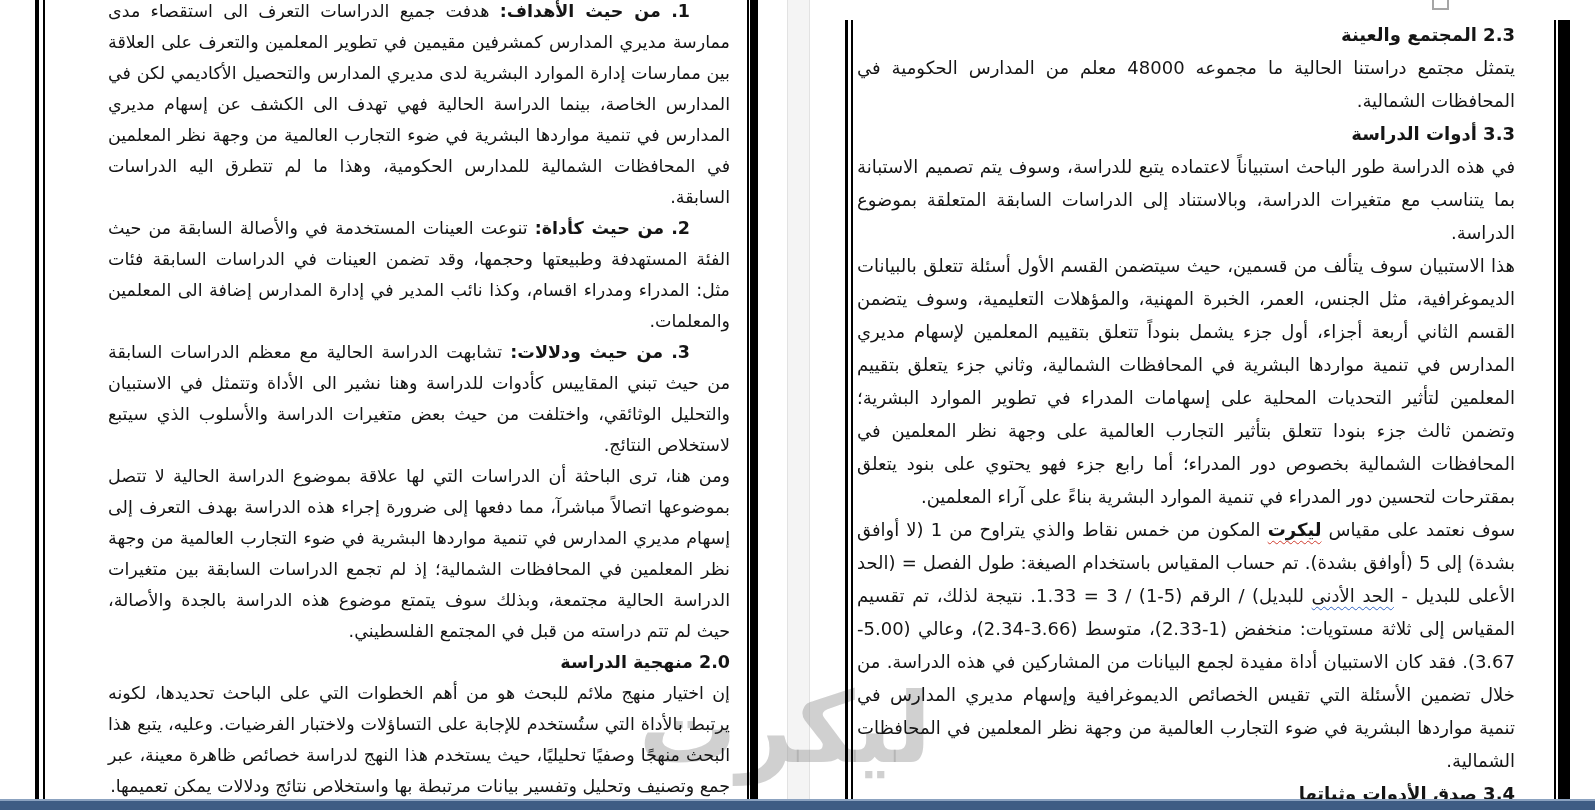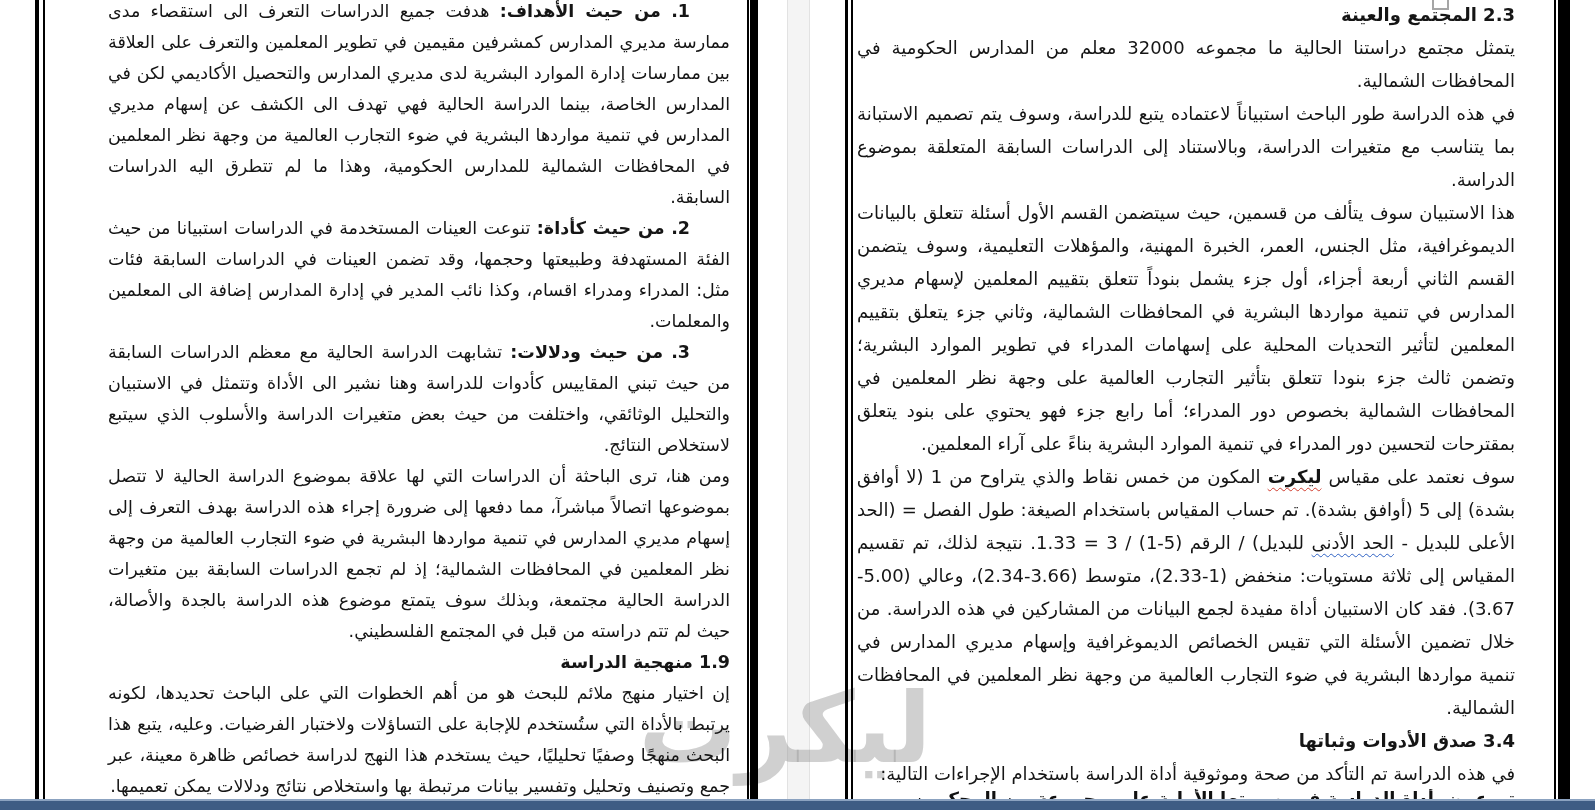--- a/index.html
+++ b/index.html
@@ -22,21 +22,21 @@
     position:absolute;left:575px;top:668px;width:420px;
     font-size:98px;font-weight:bold;line-height:120px;
     color:rgba(150,150,150,0.45);
     direction:rtl;text-align:center;
     letter-spacing:2px;
     user-select:none;
   }
   
   .page{position:absolute;top:0;bottom:0;overflow:hidden;background:transparent;}
   .page-left{left:35px;width:723px;text-decoration:underline;}
-  .page-right{left:845px;width:725px;}
+  .page-right{left:845px;width:725px;margin-top:20px;}
   .edge{position:absolute;top:0;bottom:0;background:#000;}
   .page-left .e1{left:0;width:4px;}
   .page-left .e2{left:8px;width:2px;}
   .page-left .e3{right:9px;width:2px;}
   .page-left .e4{right:0;width:8px;}
   .page-right .e1{left:0;width:3px;}
   .page-right .e2{left:6px;width:2px;}
   .page-right .e3{right:14px;width:2px;}
   .page-right .e4{right:0;width:12px;}
   
@@ -78,40 +78,41 @@
   <div class="watermark">ليكرت</div>
 
   <div class="page page-left">
     <div class="edge e1"></div>
     <div class="edge e2"></div>
     <div class="edge e3"></div>
     <div class="edge e4"></div>
 
     <div class="content" lang="ar">
       <p class="item"><b>1.</b> <b>من حيث الأهداف:</b> <span>هدفت جميع الدراسات التعرف الى استقصاء مدى ممارسة مديري المدارس كمشرفين مقيمين في تطوير المعلمين والتعرف على العلاقة بين ممارسات إدارة الموارد البشرية لدى مديري المدارس والتحصيل الأكاديمي لكن في المدارس الخاصة، بينما الدراسة الحالية فهي تهدف الى الكشف عن إسهام مديري المدارس في تنمية مواردها البشرية في ضوء التجارب العالمية من وجهة نظر المعلمين في المحافظات الشمالية للمدارس الحكومية، وهذا ما لم تتطرق اليه الدراسات السابقة.</span></p>
-      <p class="item"><b>2.</b> <b>من حيث كأداة:</b> <span>تنوعت العينات المستخدمة في الدراسات استبيانا من حيث الفئة المستهدفة وطبيعتها وحجمها، وقد تضمن العينات في الدراسات السابقة فئات مثل: المدراء ومدراء اقسام، وكذا نائب المدير في إدارة المدارس إضافة الى المعلمين والمعلمات.</span></p>
+      <p class="item"><b>2.</b> <b>من حيث كأداة:</b> <span>تنوعت العينات المستخدمة في والأصالة السابقة من حيث الفئة المستهدفة وطبيعتها وحجمها، وقد تضمن العينات في الدراسات السابقة فئات مثل: المدراء ومدراء اقسام، وكذا نائب المدير في إدارة المدارس إضافة الى المعلمين والمعلمات.</span></p>
       <p class="item"><b>3.</b> <b>من حيث ودلالات:</b> <span>تشابهت الدراسة الحالية مع معظم الدراسات السابقة من حيث تبني المقاييس كأدوات للدراسة وهنا نشير الى الأداة وتتمثل في الاستبيان والتحليل الوثائقي، واختلفت من حيث بعض متغيرات الدراسة والأسلوب الذي سيتبع لاستخلاص النتائج.</span></p>
 
       <p class="mt-md">ومن هنا، ترى الباحثة أن الدراسات التي لها علاقة بموضوع الدراسة الحالية لا تتصل بموضوعها اتصالاً مباشرآ، مما دفعها إلى ضرورة إجراء هذه الدراسة بهدف التعرف إلى إسهام مديري المدارس في تنمية مواردها البشرية في ضوء التجارب العالمية من وجهة نظر المعلمين في المحافظات الشمالية؛ إذ لم تجمع الدراسات السابقة بين متغيرات الدراسة الحالية مجتمعة، وبذلك سوف يتمتع موضوع هذه الدراسة بالجدة والأصالة، حيث لم تتم دراسته من قبل في المجتمع الفلسطيني.</p>
 
-      <h2 class="mt-sm">1.9 منهجية الدراسة</h2>
+      <h2 class="mt-sm">2.0 منهجية الدراسة</h2>
       <p class="mt-sm">إن اختيار منهج ملائم للبحث هو من أهم الخطوات التي على الباحث تحديدها، لكونه يرتبط بالأداة التي ستُستخدم للإجابة على التساؤلات ولاختبار الفرضيات. وعليه، يتبع هذا البحث منهجًا وصفيًا تحليليًا، حيث يستخدم هذا النهج لدراسة خصائص ظاهرة معينة، عبر جمع وتصنيف وتحليل وتفسير بيانات مرتبطة بها واستخلاص نتائج ودلالات يمكن تعميمها.</p>
     </div>
   </div>
 
   <div class="page page-right">
     <div class="edge e1"></div>
     <div class="edge e2"></div>
     <div class="edge e3"></div>
     <div class="edge e4"></div>
 
     <div class="content" lang="ar">
       <h2>2.3 المجتمع والعينة</h2>
-      <p>يتمثل مجتمع دراستنا الحالية ما مجموعه 32000 معلم من المدارس الحكومية في المحافظات الشمالية.</p>
+      <p>يتمثل مجتمع دراستنا الحالية ما مجموعه 48000 معلم من المدارس الحكومية في المحافظات الشمالية.</p>
 
+      <h2>3.3 أدوات الدراسة</h2>
       <p>في هذه الدراسة طور الباحث استبياناً لاعتماده يتبع للدراسة، وسوف يتم تصميم الاستبانة بما يتناسب مع متغيرات الدراسة، وبالاستناد إلى الدراسات السابقة المتعلقة بموضوع الدراسة.</p>
       <p>هذا الاستبيان سوف يتألف من قسمين، حيث سيتضمن القسم الأول أسئلة تتعلق بالبيانات الديموغرافية، مثل الجنس، العمر، الخبرة المهنية، والمؤهلات التعليمية، وسوف يتضمن القسم الثاني أربعة أجزاء، أول جزء يشمل بنوداً تتعلق بتقييم المعلمين لإسهام مديري المدارس في تنمية مواردها البشرية في المحافظات الشمالية، وثاني جزء يتعلق بتقييم المعلمين لتأثير التحديات المحلية على إسهامات المدراء في تطوير الموارد البشرية؛ وتضمن ثالث جزء بنودا تتعلق بتأثير التجارب العالمية على وجهة نظر المعلمين في المحافظات الشمالية بخصوص دور المدراء؛ أما رابع جزء فهو يحتوي على بنود يتعلق بمقترحات لتحسين دور المدراء في تنمية الموارد البشرية بناءً على آراء المعلمين.</p>
 
       <p><span>سوف نعتمد على مقياس </span><span class="sq-red">ليكرت</span><span> المكون من خمس نقاط والذي يتراوح من 1 (لا أوافق بشدة) إلى 5 (أوافق بشدة). تم حساب المقياس باستخدام الصيغة: طول الفصل = (الحد الأعلى للبديل - </span><span class="sq-blue">الحد الأدنى</span><span> للبديل) / الرقم (5-1) / 3 = 1.33. نتيجة لذلك، تم تقسيم المقياس إلى ثلاثة مستويات: منخفض (1-2.33)، متوسط (3.66-2.34)، وعالي (5.00-3.67). فقد كان الاستبيان أداة مفيدة لجمع البيانات من المشاركين في هذه الدراسة. من خلال تضمين الأسئلة التي تقيس الخصائص الديموغرافية وإسهام مديري المدارس في تنمية مواردها البشرية في ضوء التجارب العالمية من وجهة نظر المعلمين في المحافظات الشمالية.</span></p>
 
       <h2 class="mt-sm">3.4 صدق الأدوات وثباتها</h2>
       <p class="mt-md">في هذه الدراسة تم التأكد من صحة وموثوقية أداة الدراسة باستخدام الإجراءات التالية:</p>
 
     </div>
 

